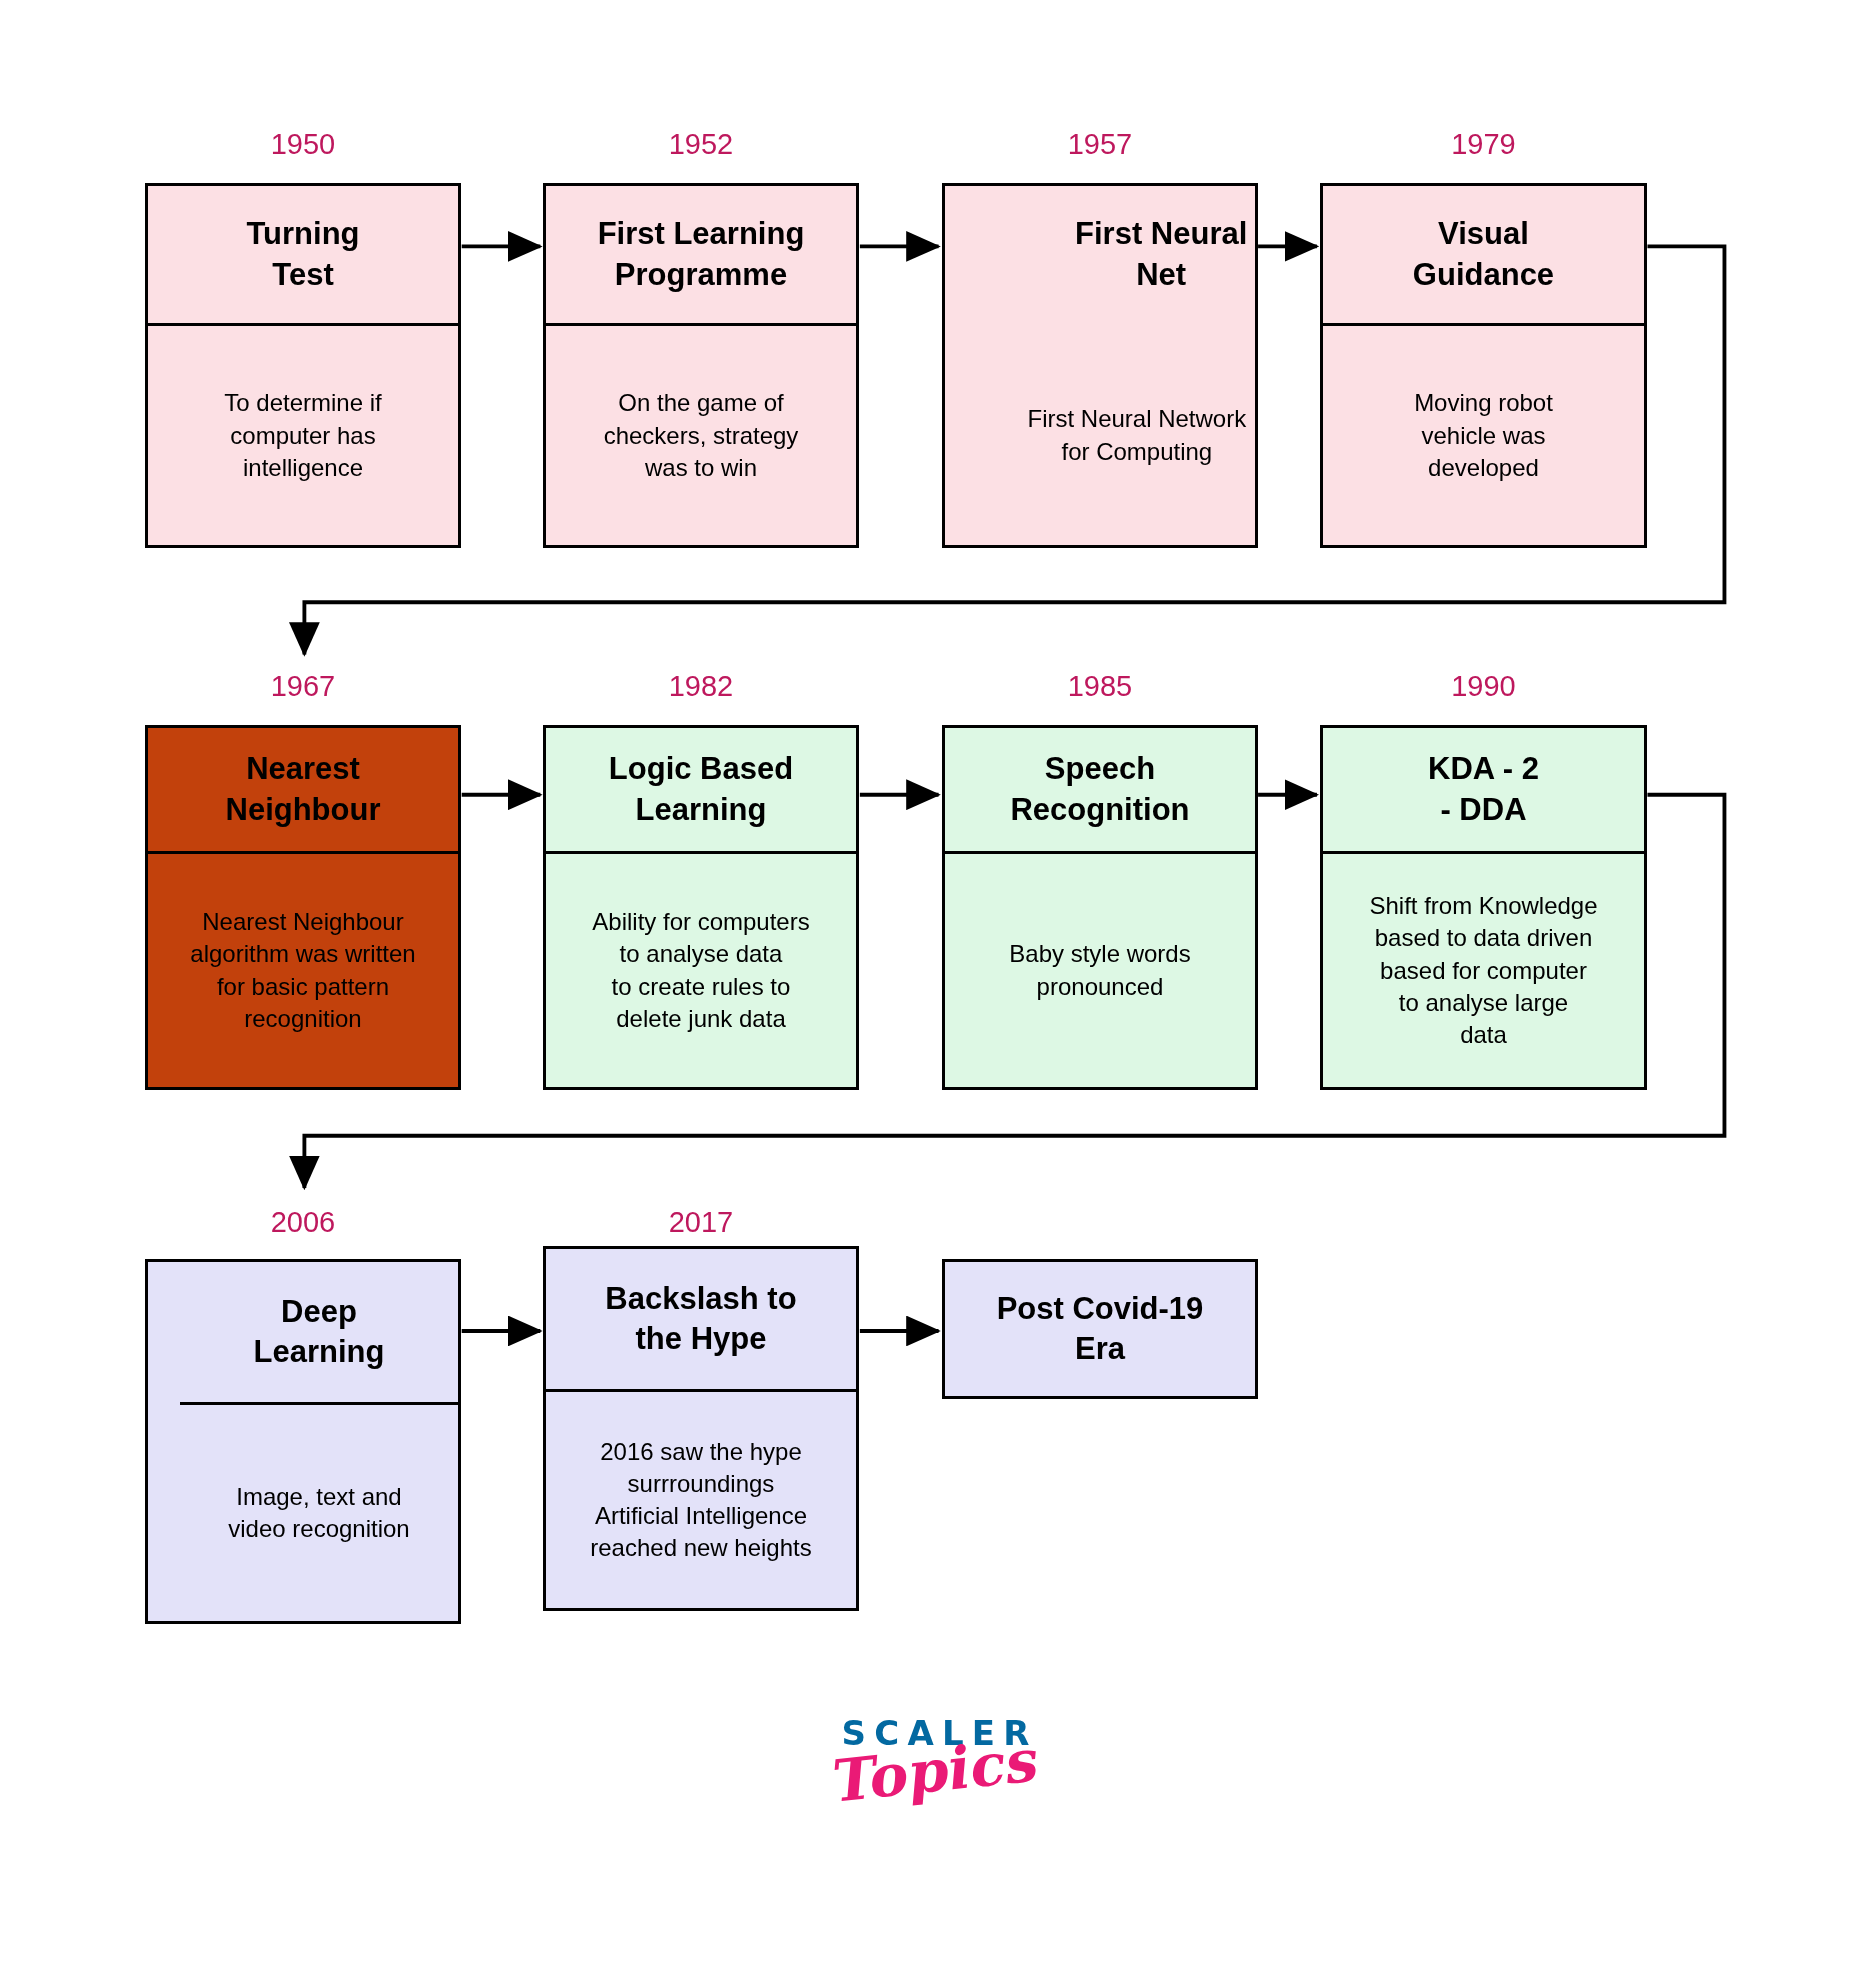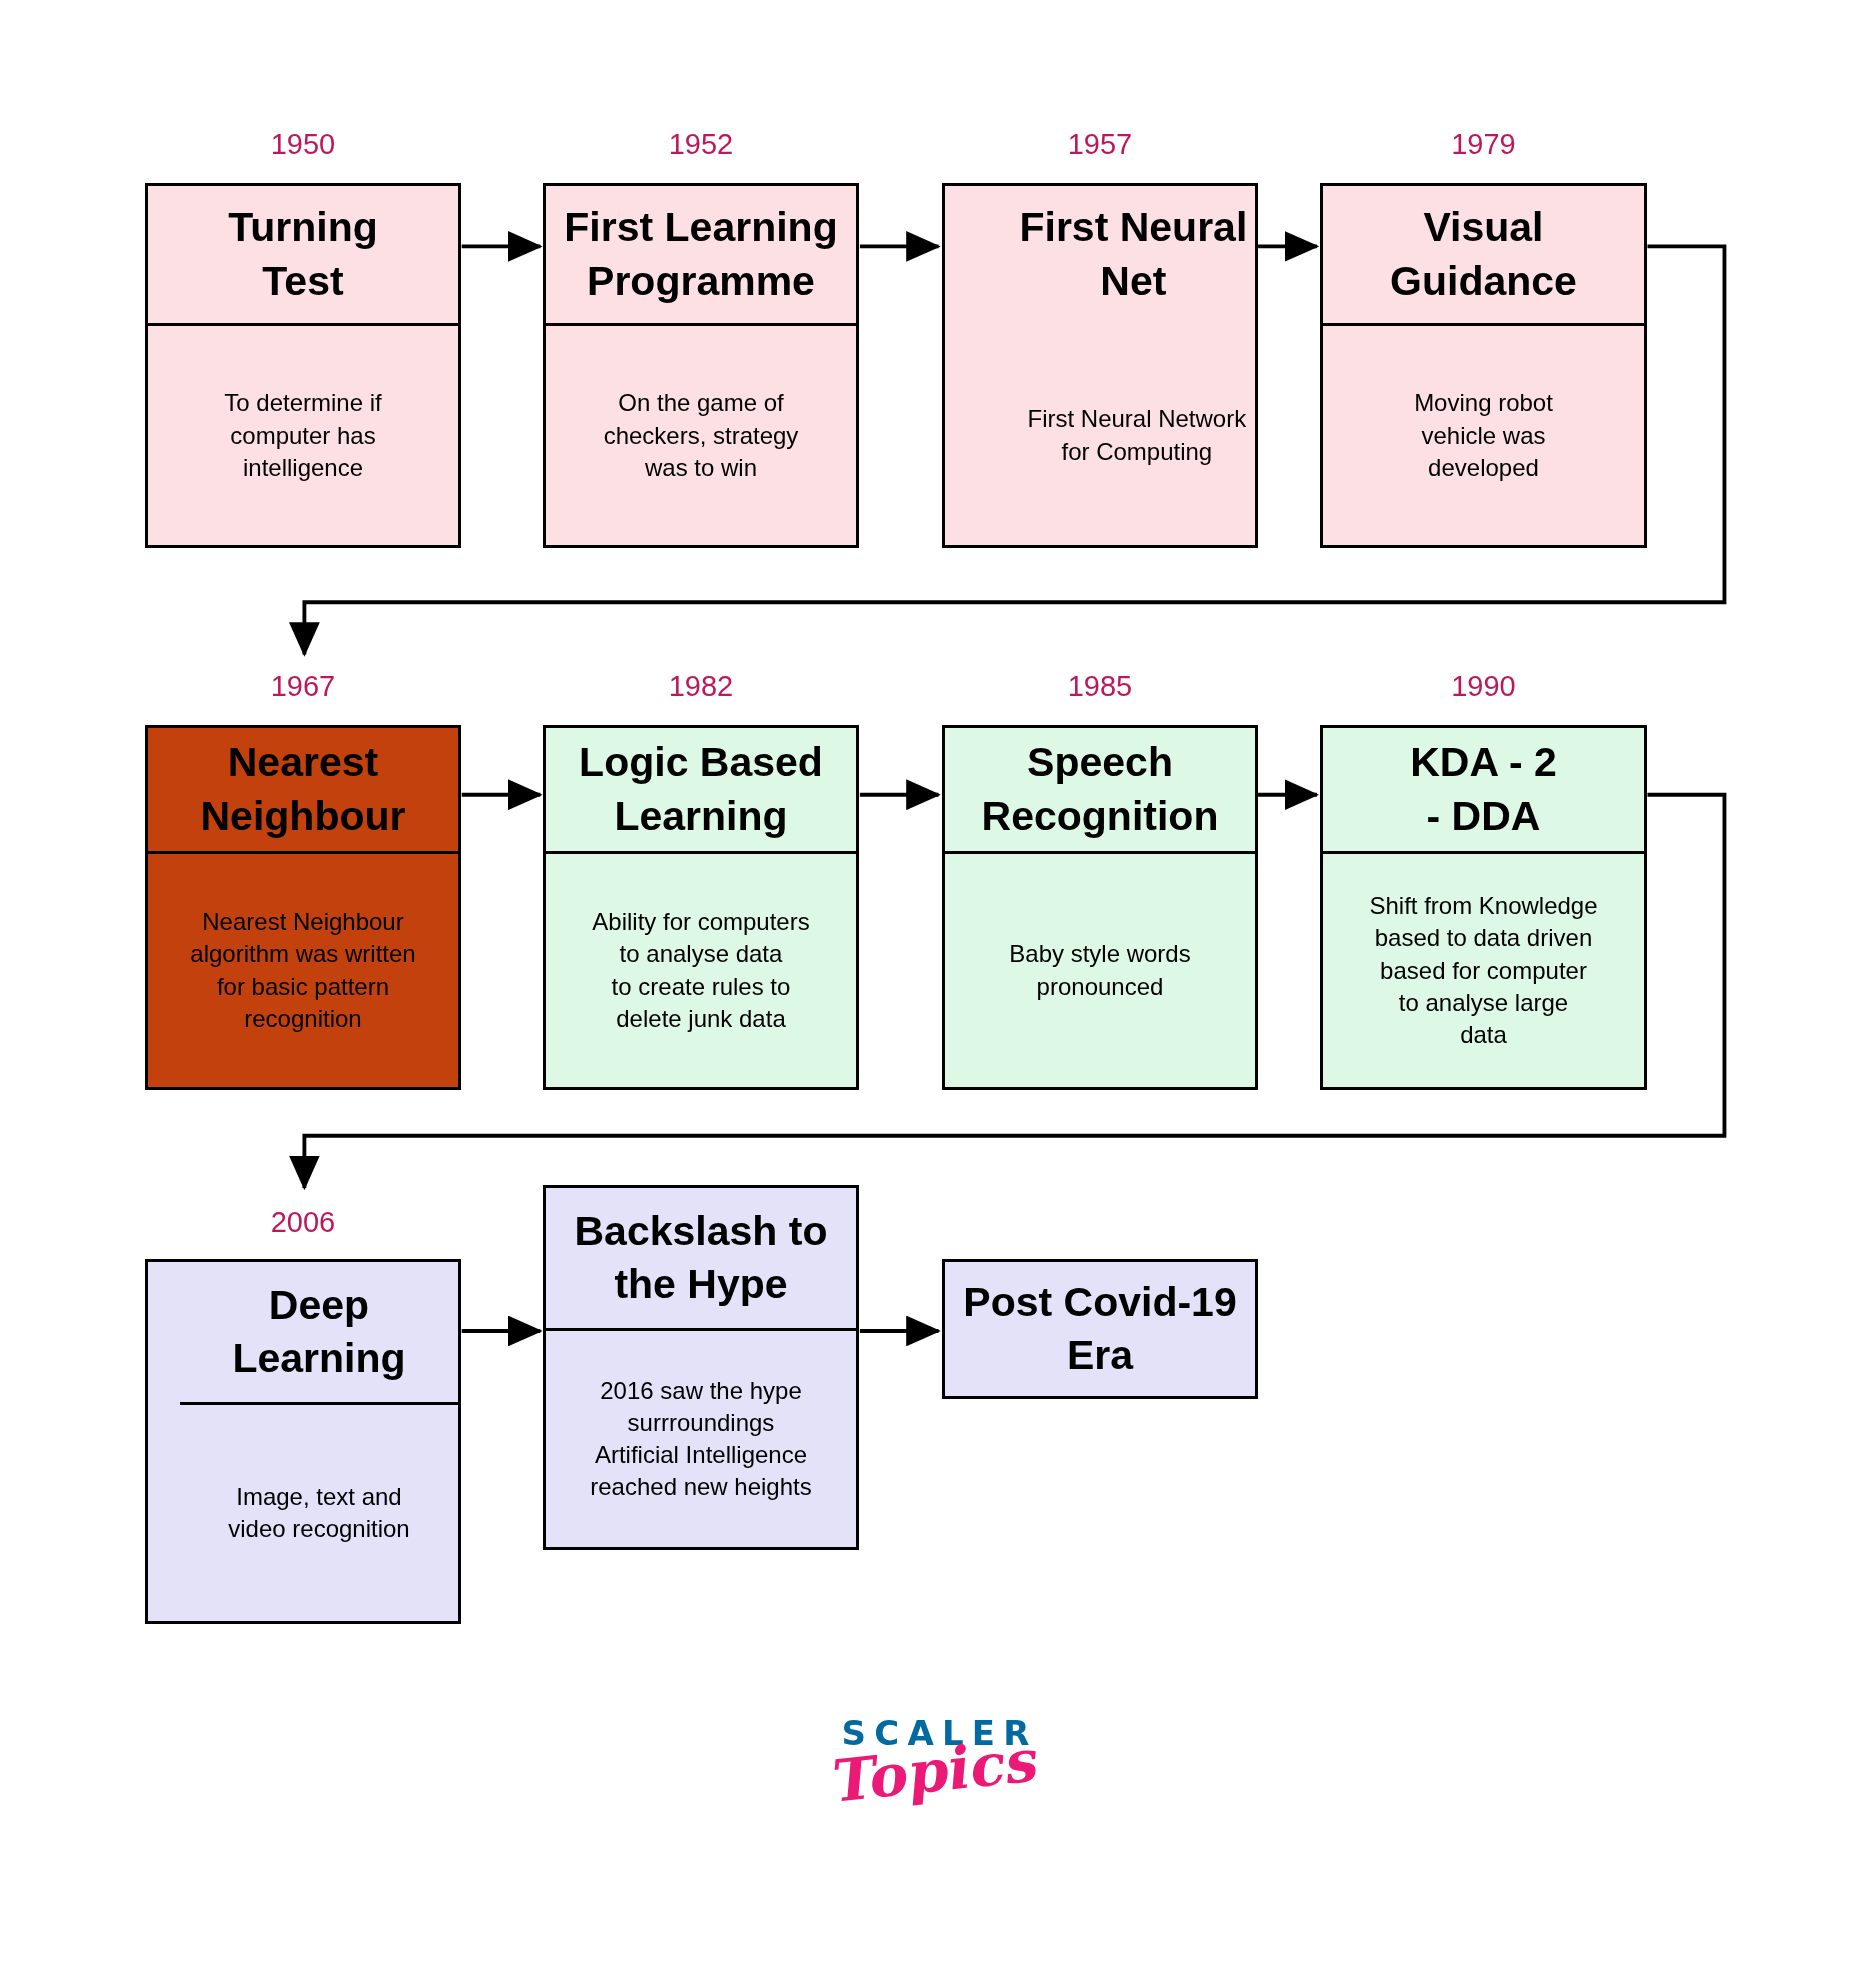--- a/index.html
+++ b/index.html
@@ -29,21 +29,21 @@
     display: flex;
     flex-direction: column;
   }
   .node .title-cell {
     box-sizing: border-box;
     display: flex;
     align-items: center;
     justify-content: center;
     text-align: center;
     font-weight: bold;
-    font-size: 41px;
+    font-size: 31px;
     line-height: 1.30;
     color: #000000;
     padding: 3.3px 7.7px;
     white-space: pre-line;
   }
   .node .divider {
     height: 3.3px;
     background: #000000;
     flex: 0 0 auto;
   }
@@ -206,21 +206,21 @@
   <div class="year" style="left:543px; top:1208px; width:316px;">2017</div>
 
   <div class="node" style="left:145px; top:1259px; width:316px; height:365px; background:#e3e2f9;padding-left:32px;">
     <div class="title-cell" style="height:140px;">Deep
 Learning</div>
     <div class="divider"></div>
     <div class="desc-cell">Image, text and
 video recognition</div>
   </div>
 
-  <div class="node" style="left:543px; top:1185px; width:316px; height:365px; background:#e3e2f9;">
+  <div class="node" style="left:543px; top:1246px; width:316px; height:365px; background:#e3e2f9;">
     <div class="title-cell" style="height:140px;">Backslash to
 the Hype</div>
     <div class="divider"></div>
     <div class="desc-cell">2016 saw the hype
 surrroundings
 Artificial Intelligence
 reached new heights</div>
   </div>
 
   <div class="node single" style="left:942px; top:1259px; width:316px; height:140px; background:#e3e2f9;">

